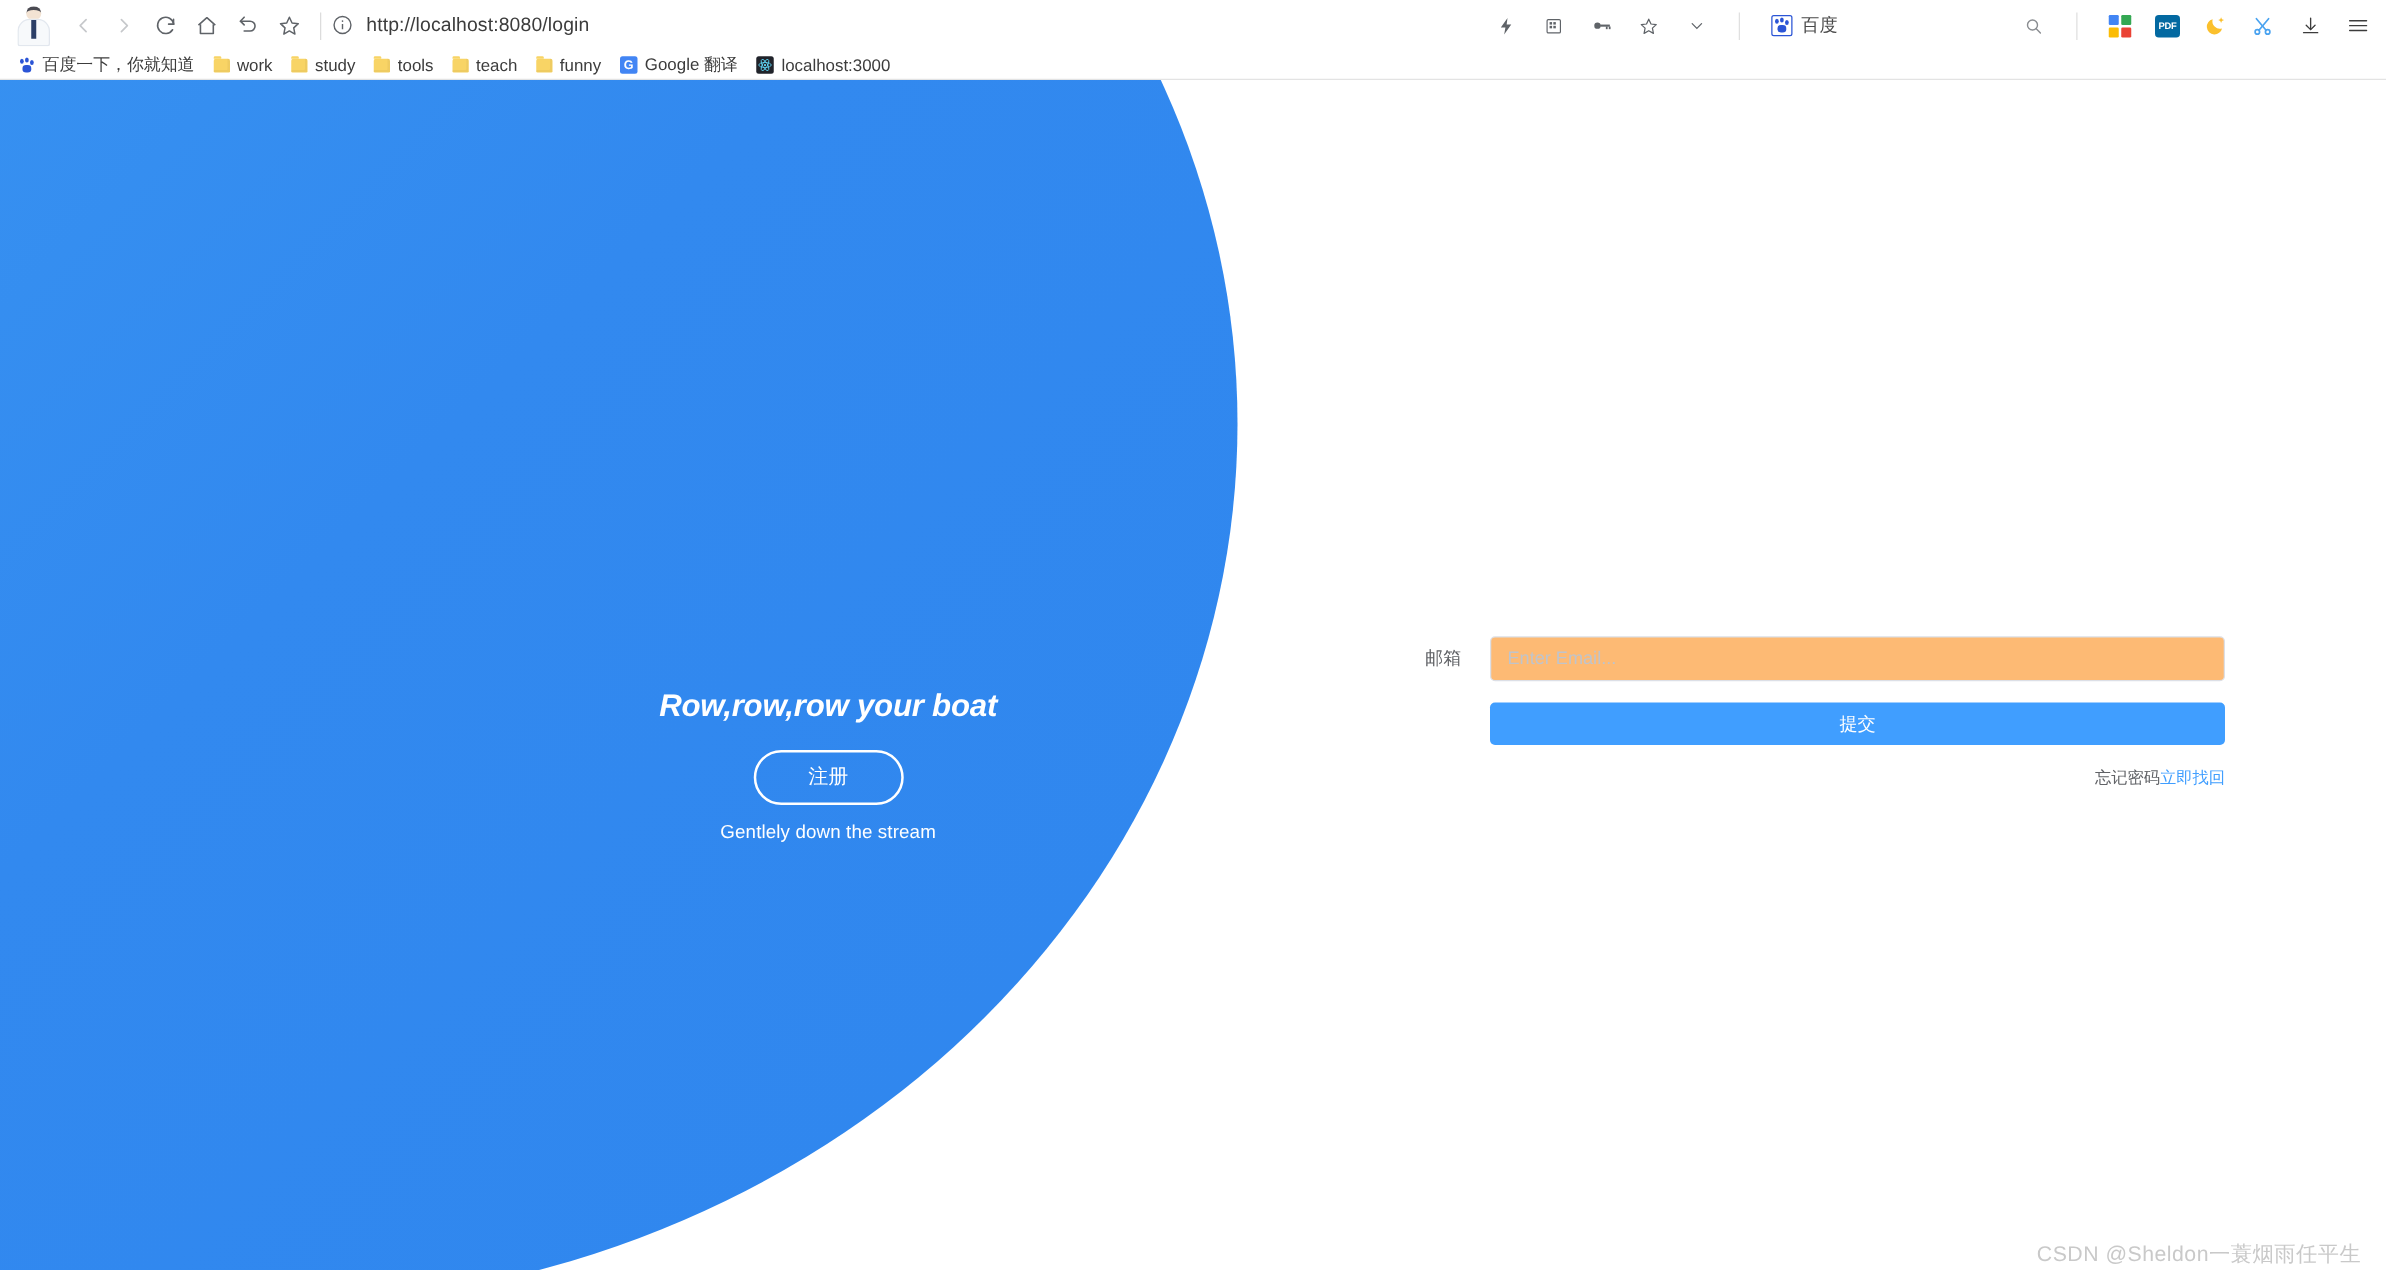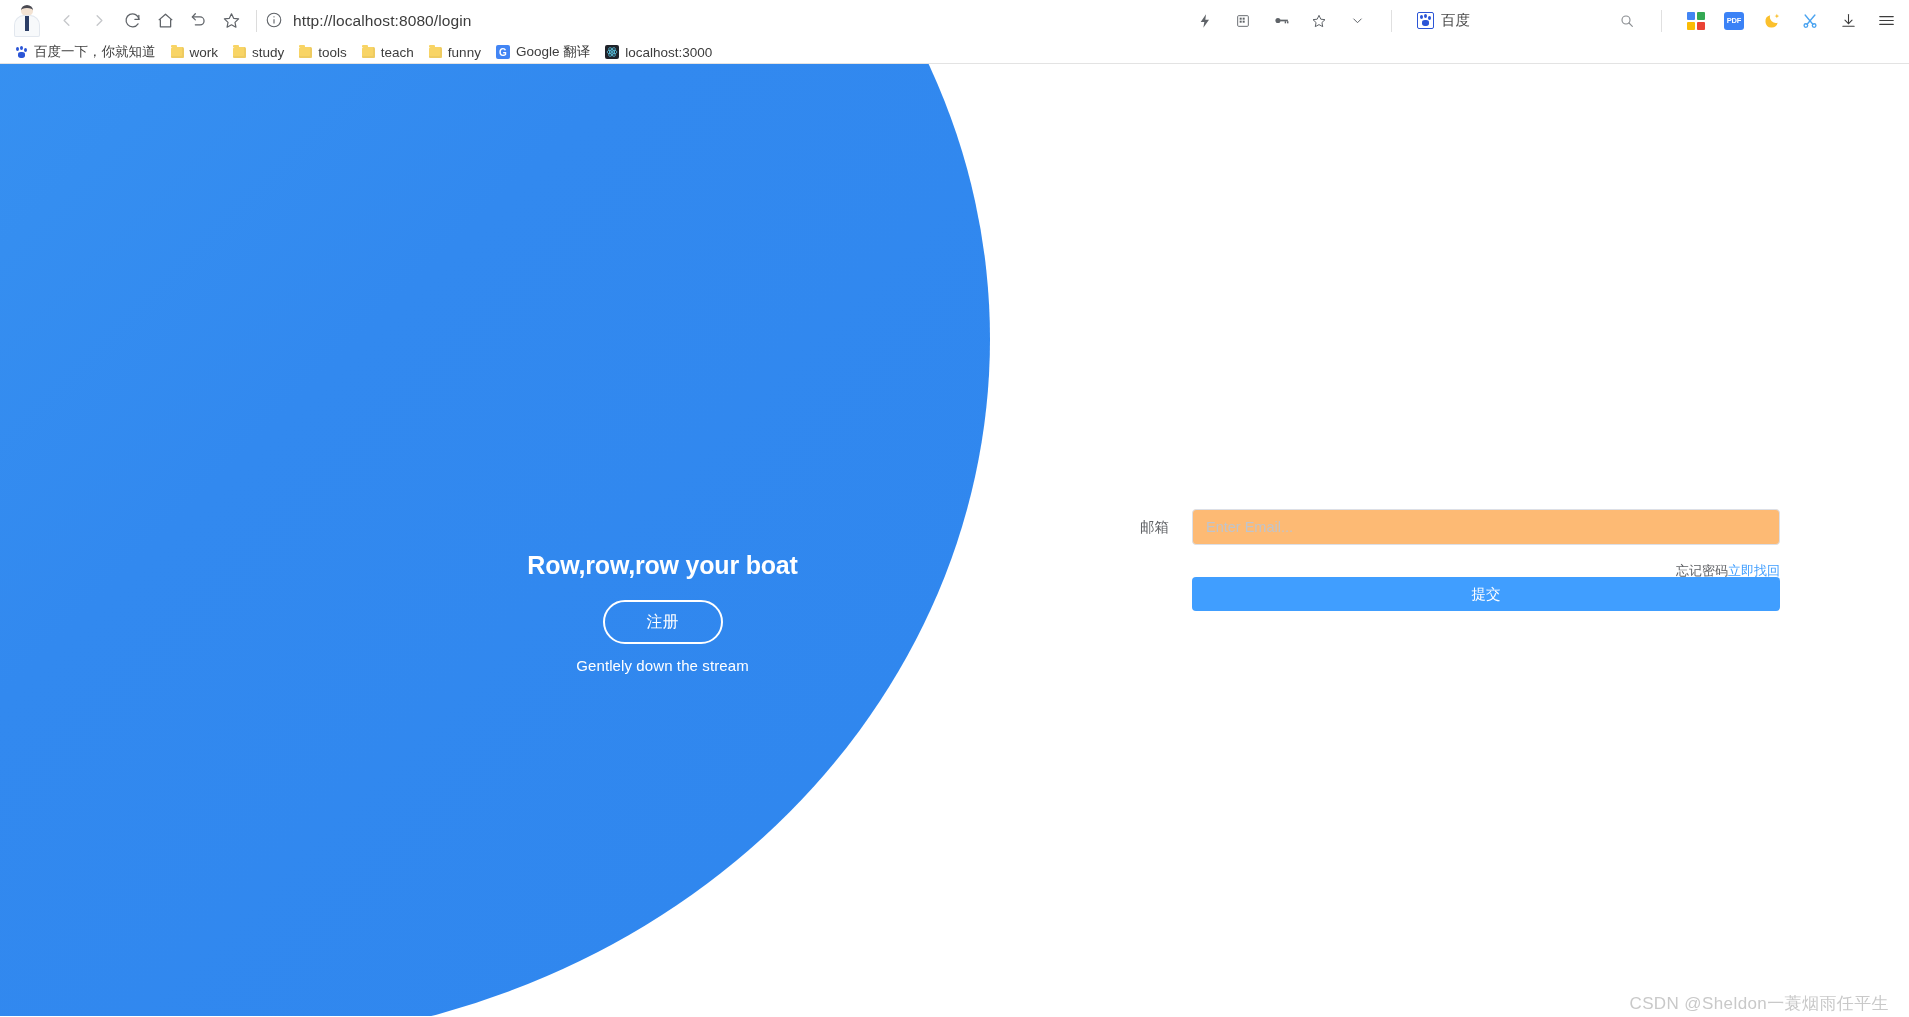--- a/index.html
+++ b/index.html
@@ -109,21 +109,21 @@
   .baidu-paw i:nth-child(2){ left:4px; top:-1px; width:3px; height:4px; }
   .baidu-paw i:nth-child(3){ left:8px; top:1px; width:3px; height:4px; }
   .baidu-paw i:nth-child(4){ left:2px; top:5px; width:7px; height:6px; border-radius:40%; }
   .baidu-label { font-size:14.5px; color:#4a4a4a; }
   #right-spacer { flex: 0 0 auto; width: 140px; }
   .sep-v { width:1px; height:22px; background:#e0e0e0; margin:0 9px; flex:0 0 auto;}
 
   .ic-grid { display:grid; grid-template-columns:repeat(2,8px); grid-template-rows:repeat(2,8px); gap:2px;}
   .ic-grid span { display:block; width:8px; height:8px; border-radius:1px;}
   .pdf-badge {
-    width:20px;height:18px;background:#3b82f6;border-radius:3px;
+    width:20px;height:18px;background:#0369a1;border-radius:3px;
     color:#fff;font-size:7.5px;font-weight:bold;display:flex;
     align-items:center;justify-content:center;letter-spacing:-0.2px;
   }
 
   
   #bookmarks-row {
     height: 23px;
     display: flex;
     align-items: center;
     padding: 0 8px;
@@ -180,20 +180,21 @@
     width: 1325px;
     text-align: center;
     color: #ffffff;
   }
   #hero-title {
     font-size: 25px;
     font-weight: bold;
     letter-spacing: -0.2px;
     line-height: 1.2;
     margin: 0;
+    font-style: italic;
   }
   #hero-sub {
     font-size: 15px;
     font-weight: normal;
     margin: 13px 0 0 0;
     letter-spacing: 0.1px;
   }
   #register-button {
     display: inline-block;
     margin-top: 20px;
@@ -514,23 +515,23 @@
   </div>
 
   <div id="login-form">
 
     <div class="form-row">
       <span class="form-label">邮箱</span>
       <input class="form-input" type="text" placeholder="Enter Email..." style="">
     </div>
 
 
+    <div id="submit-row">
+      <button id="submit-button">提交</button>
+    </div>
+
     <div id="forgot-row">
       <span>忘记密码</span><a id="forgot-link">立即找回</a>
     </div>
-
-    <div id="submit-row">
-      <button id="submit-button">提交</button>
-    </div>
   </div>
 
   <div id="watermark">CSDN @Sheldon一蓑烟雨任平生</div>
 </div>
 
 </body></html>

